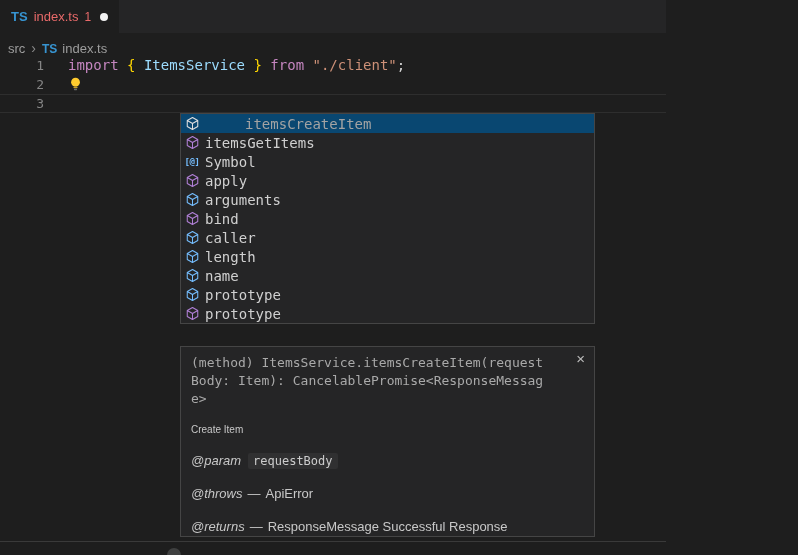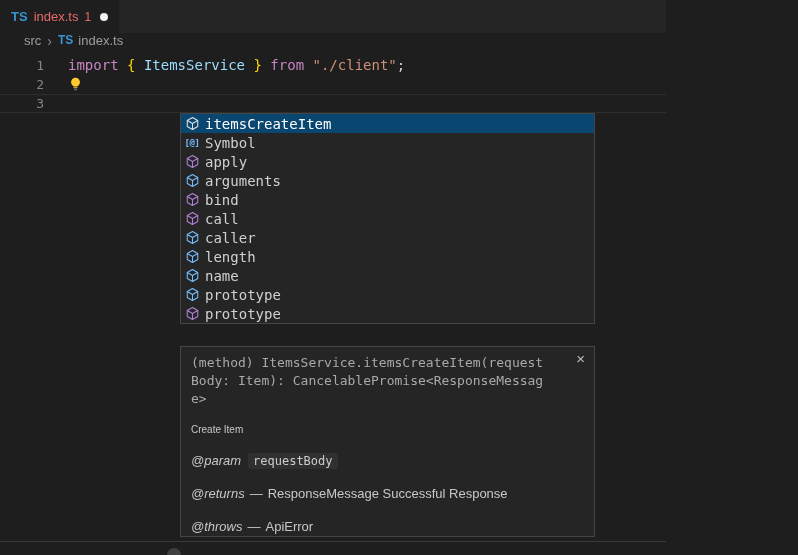--- a/index.html
+++ b/index.html
@@ -9,21 +9,21 @@
 
   
   .tabbar { position:absolute; left:0; top:0; width:798px; height:33px; background:var(--panel-bg,#252526); }
   .tab { position:absolute; left:0; top:0; height:33px; display:flex; align-items:center; padding:0 11px; background:var(--editor-bg,#1e1e1e); cursor:pointer; }
   .ts-badge { font-weight:bold; font-size:13px; color:var(--ts-icon-blue,#3794d1); }
   .tab-label { font-size:13px; color:var(--tab-error,#e96a6a); margin-left:6px; }
   .tab-count { font-size:12px; color:var(--tab-error,#e96a6a); margin-left:6px; }
   .tab-dot { width:8px; height:8px; border-radius:50%; background:#f2f2f2; margin-left:9px; }
 
   
-  .breadcrumb { position:absolute; left:0; top:33px; height:23px; width:798px; display:flex; align-items:flex-start; padding-left:24px; font-size:13px; color:#9d9d9d; background:var(--editor-bg,#1e1e1e); }
+  .breadcrumb { position:absolute; left:0; top:33px; height:23px; width:798px; display:flex; align-items:flex-end; padding-left:8px; font-size:13px; color:#9d9d9d; background:var(--editor-bg,#1e1e1e); }
   .bc-item { cursor:pointer; }
   .bc-sep { margin:0 6px; font-size:14px; color:#8a8a8a; }
   .breadcrumb .ts-badge { font-size:12px; margin-right:5px; }
 
   
   .current-line-highlight { position:absolute; left:0; top:94px; width:798px; height:19px; border-top:1px solid #2e2e2e; border-bottom:1px solid #2e2e2e; z-index:0; }
   .gutter { position:absolute; left:0; top:56px; width:44px; text-align:right; z-index:1; }
   .gutter-row { height:19px; font:13px/19px "DejaVu Sans Mono", monospace; color:#858585; }
   .code { position:absolute; left:68px; top:56px; z-index:1; }
   .code-row { height:19px; font:14px/19px "DejaVu Sans Mono", monospace; color:#d4d4d4; white-space:pre; position:relative; }
@@ -33,21 +33,21 @@
   .tk-string { color:var(--string,#ce9178); }
   .tk-class-name { color:var(--class-name,#4ec9b0); }
   .tk-plain { color:#d4d4d4; }
   .squiggled { position:relative; }
   .cursor { display:inline-block; width:1.5px; height:16px; background:#dcdcdc; vertical-align:middle; margin-left:1px; transform:translateY(-1px); }
   .bulb { position:absolute; left:1px; top:2px; line-height:0; cursor:pointer; }
 
   
   .suggest { position:absolute; left:180px; top:113px; width:415px; background:var(--panel-bg,#252526); border:1px solid var(--panel-border,#454545); z-index:5; }
   .s-item { display:flex; align-items:center; height:19px; padding-left:3px; font:14px "DejaVu Sans Mono", monospace; color:#d0d0d0; cursor:pointer; }
-  .s-item.selected { background:var(--selection-bg,#094771); color:#ffffff; }
+  .s-item.selected { background:var(--selection-bg,#094771); color:#a3a3a3;gap:40px; }
   .s-icon { width:16px; height:16px; flex:none; display:flex; align-items:center; justify-content:center; margin-right:5px; }
   .s-icon.kind-method { color:var(--method-icon,#b180d7); }
   .s-icon.kind-field { color:var(--field-icon,#75beff); }
   .s-icon.kind-property { color:var(--field-icon,#75beff); }
   .s-item.selected .s-icon { color:#e0e0e0; }
   .prop-glyph { font:bold 9px "DejaVu Sans Mono", monospace; letter-spacing:-0.5px; color:currentColor; }
 
   
   .docs { position:absolute; left:180px; top:346px; width:415px; height:191px; background:var(--panel-bg,#252526); border:1px solid var(--panel-border,#454545); padding:7px 10px; z-index:5; overflow:hidden; }
   .docs-sig { font:13px/18px "DejaVu Sans Mono", monospace; color:#a9a9a9; width:45ch; word-break:break-all; white-space:pre-wrap; }
@@ -102,20 +102,28 @@
     <div id="suggest-list">
         <div class="s-item selected">
           <span class="s-icon kind-method">
             <svg viewBox="0 0 16 16" width="15" height="15">
               <path fill="none" stroke="currentColor" stroke-width="1.1" stroke-linejoin="round" d="M8 1.6 13.6 4.8 13.6 11.2 8 14.4 2.4 11.2 2.4 4.8 Z M2.4 4.8 8 8 13.6 4.8 M8 8 8 14.4"></path>
             </svg>
           </span>
           <span>itemsCreateItem</span>
         </div>
         <div class="s-item">
+          <span class="s-icon kind-method">
+            <svg viewBox="0 0 16 16" width="15" height="15">
+              <path fill="none" stroke="currentColor" stroke-width="1.1" stroke-linejoin="round" d="M8 1.6 13.6 4.8 13.6 11.2 8 14.4 2.4 11.2 2.4 4.8 Z M2.4 4.8 8 8 13.6 4.8 M8 8 8 14.4"></path>
+            </svg>
+          </span>
+          <span>itemsGetItems</span>
+        </div>
+        <div class="s-item">
           <span class="s-icon kind-property">
             <span class="prop-glyph">[@]</span>
           </span>
           <span>Symbol</span>
         </div>
         <div class="s-item">
           <span class="s-icon kind-method">
             <svg viewBox="0 0 16 16" width="15" height="15">
               <path fill="none" stroke="currentColor" stroke-width="1.1" stroke-linejoin="round" d="M8 1.6 13.6 4.8 13.6 11.2 8 14.4 2.4 11.2 2.4 4.8 Z M2.4 4.8 8 8 13.6 4.8 M8 8 8 14.4"></path>
             </svg>
@@ -130,28 +138,20 @@
           </span>
           <span>arguments</span>
         </div>
         <div class="s-item">
           <span class="s-icon kind-method">
             <svg viewBox="0 0 16 16" width="15" height="15">
               <path fill="none" stroke="currentColor" stroke-width="1.1" stroke-linejoin="round" d="M8 1.6 13.6 4.8 13.6 11.2 8 14.4 2.4 11.2 2.4 4.8 Z M2.4 4.8 8 8 13.6 4.8 M8 8 8 14.4"></path>
             </svg>
           </span>
           <span>bind</span>
-        </div>
-        <div class="s-item">
-          <span class="s-icon kind-method">
-            <svg viewBox="0 0 16 16" width="15" height="15">
-              <path fill="none" stroke="currentColor" stroke-width="1.1" stroke-linejoin="round" d="M8 1.6 13.6 4.8 13.6 11.2 8 14.4 2.4 11.2 2.4 4.8 Z M2.4 4.8 8 8 13.6 4.8 M8 8 8 14.4"></path>
-            </svg>
-          </span>
-          <span>call</span>
         </div>
         <div class="s-item">
           <span class="s-icon kind-field">
             <svg viewBox="0 0 16 16" width="15" height="15">
               <path fill="none" stroke="currentColor" stroke-width="1.1" stroke-linejoin="round" d="M8 1.6 13.6 4.8 13.6 11.2 8 14.4 2.4 11.2 2.4 4.8 Z M2.4 4.8 8 8 13.6 4.8 M8 8 8 14.4"></path>
             </svg>
           </span>
           <span>caller</span>
         </div>
         <div class="s-item">
@@ -188,20 +188,20 @@
         </div>
       </div>
   </div>
 
   <div class="docs">
     <span class="docs-close">×</span>
     <div class="docs-sig">(method) ItemsService.itemsCreateItem(requestBody: Item): CancelablePromise&lt;ResponseMessage&gt;</div>
     <div class="docs-summary">Create Item</div>
     <div id="docs-tags">
         <div class="doc-tag"><span class="tagname">@param</span><span class="code-chip">requestBody</span></div>
+        <div class="doc-tag"><span class="tagname">@throws</span><span class="sep">—</span><span>ApiError</span></div>
         <div class="doc-tag"><span class="tagname">@returns</span><span class="sep">—</span><span>ResponseMessage Successful Response</span></div>
-        <div class="doc-tag"><span class="tagname">@throws</span><span class="sep">—</span><span>ApiError</span></div>
       </div>
   </div>
 
   <div class="bottom-divider"></div>
   <div class="bottom-bump"></div>
 </div>
 
 </body></html>

